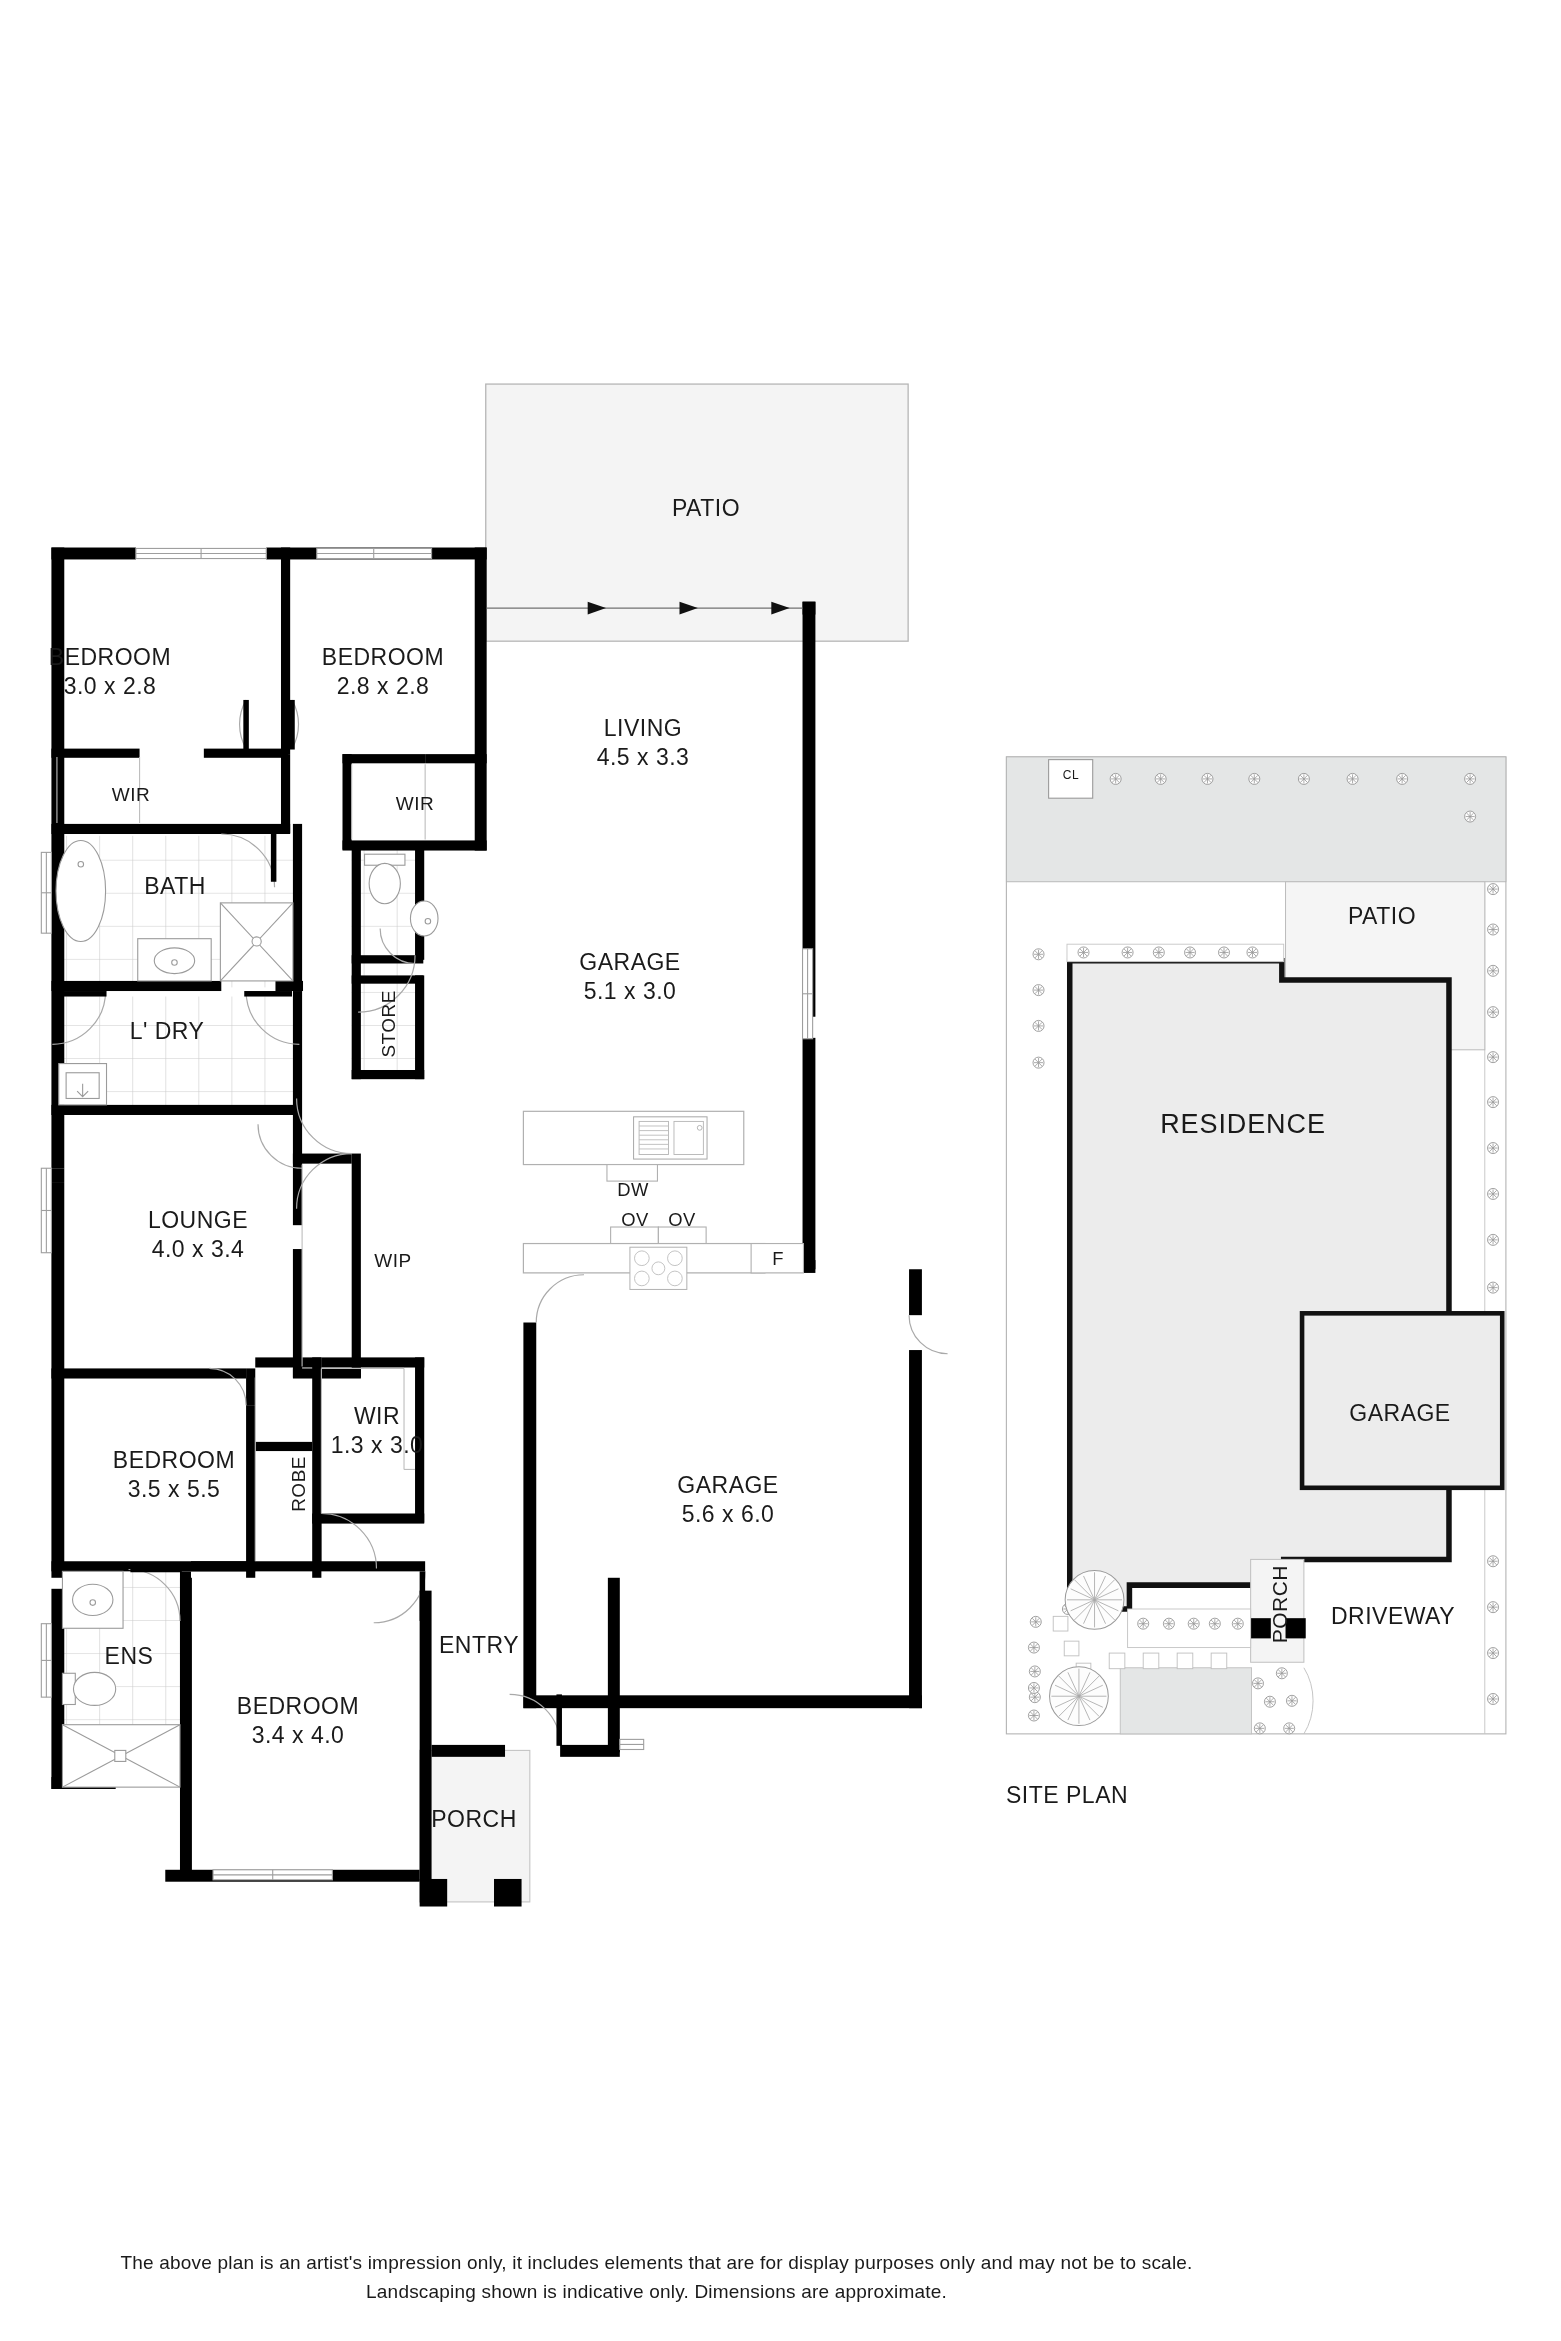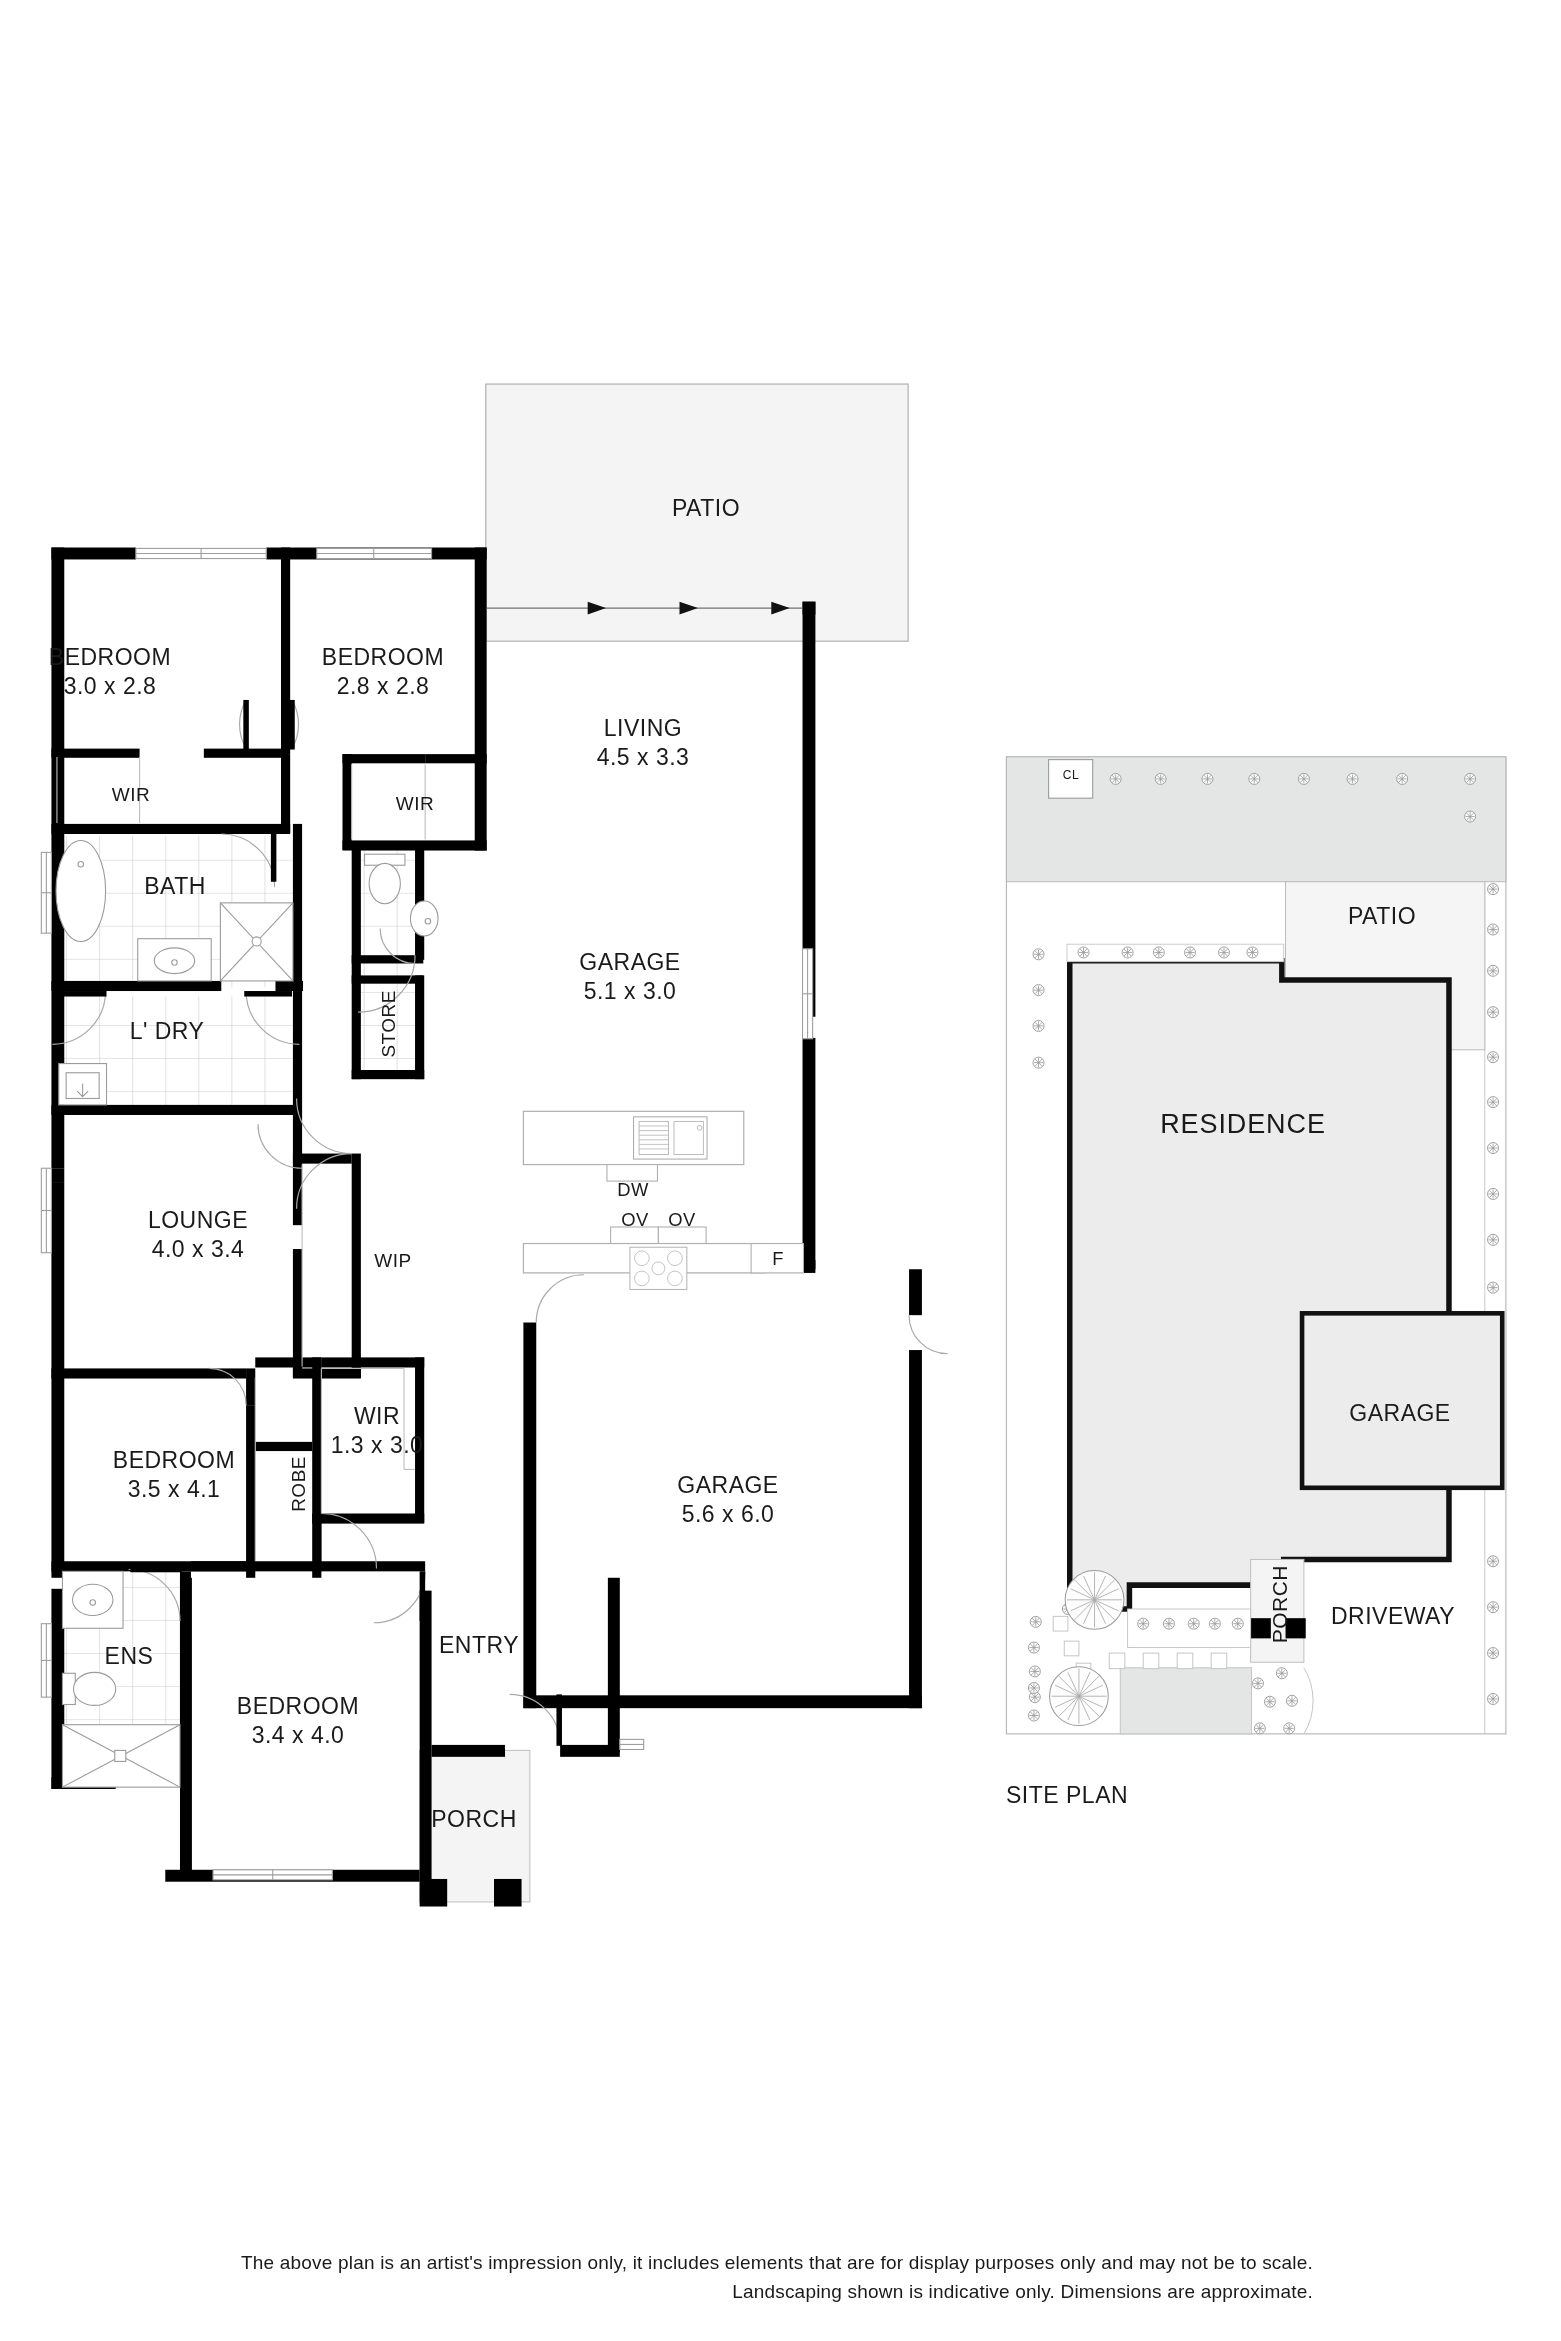--- a/index.html
+++ b/index.html
@@ -3,21 +3,21 @@
 <meta charset="utf-8">
 <style>
   html,body{margin:0;padding:0;background:#ffffff;}
   body{width:1561px;height:2342px;position:relative;font-family:"Liberation Sans",sans-serif;overflow:hidden;}
   #stage{position:absolute;left:0;top:0;width:1561px;height:2342px;}
   .lbl{position:absolute;color:#1a1a1a;text-align:center;line-height:1.28;white-space:nowrap;letter-spacing:0.5px;}
   .rm{font-size:23px;}
   .rmdim{font-size:23px;}
   .sm{font-size:19px;}
   .vert{writing-mode:vertical-rl;transform:rotate(180deg);}
-  .foot{position:absolute;width:1313px;text-align:right;font-size:19px;color:#1a1a1a;letter-spacing:0.2px;}
+  .foot{position:absolute;width:1313px;text-align:center;font-size:19px;color:#1a1a1a;letter-spacing:0.2px;}
   svg{position:absolute;left:0;top:0;}
 </style>
 </head>
 <body>
 
 <div id="stage">
 
 <svg width="1561" height="2342" viewBox="0 0 1700 2550">
   <defs>
     <pattern id="tile" width="36" height="36" patternUnits="userSpaceOnUse">
@@ -450,21 +450,21 @@
 <div class="lbl rm" style="left:175px;top:872px;transform:translateX(-50%);">BATH</div>
 <div class="lbl rm" style="left:167px;top:1017px;transform:translateX(-50%);">L' DRY</div>
 <div class="lbl sm vert" style="left:377px;top:990px;">STORE</div>
 <div class="lbl rm" style="left:198px;top:1206px;transform:translateX(-50%);">
   <span>LOUNGE</span><br>
   <span class="rmdim">4.0 x 3.4</span>
 </div>
 <div class="lbl sm" style="left:393px;top:1249px;transform:translateX(-50%);">WIP</div>
 <div class="lbl rm" style="left:174px;top:1446px;transform:translateX(-50%);">
   <span>BEDROOM</span><br>
-  <span class="rmdim">3.5 x 4.1</span>
+  <span class="rmdim">3.5 x 5.5</span>
 </div>
 <div class="lbl rm" style="left:377px;top:1402px;transform:translateX(-50%);">
   <span>WIR</span><br>
   <span class="rmdim">1.3 x 3.0</span>
 </div>
 <div class="lbl sm vert" style="left:287px;top:1456px;">ROBE</div>
 <div class="lbl rm" style="left:129px;top:1642px;transform:translateX(-50%);">ENS</div>
 <div class="lbl rm" style="left:298px;top:1692px;transform:translateX(-50%);">
   <span>BEDROOM</span><br>
   <span class="rmdim">3.4 x 4.0</span>

